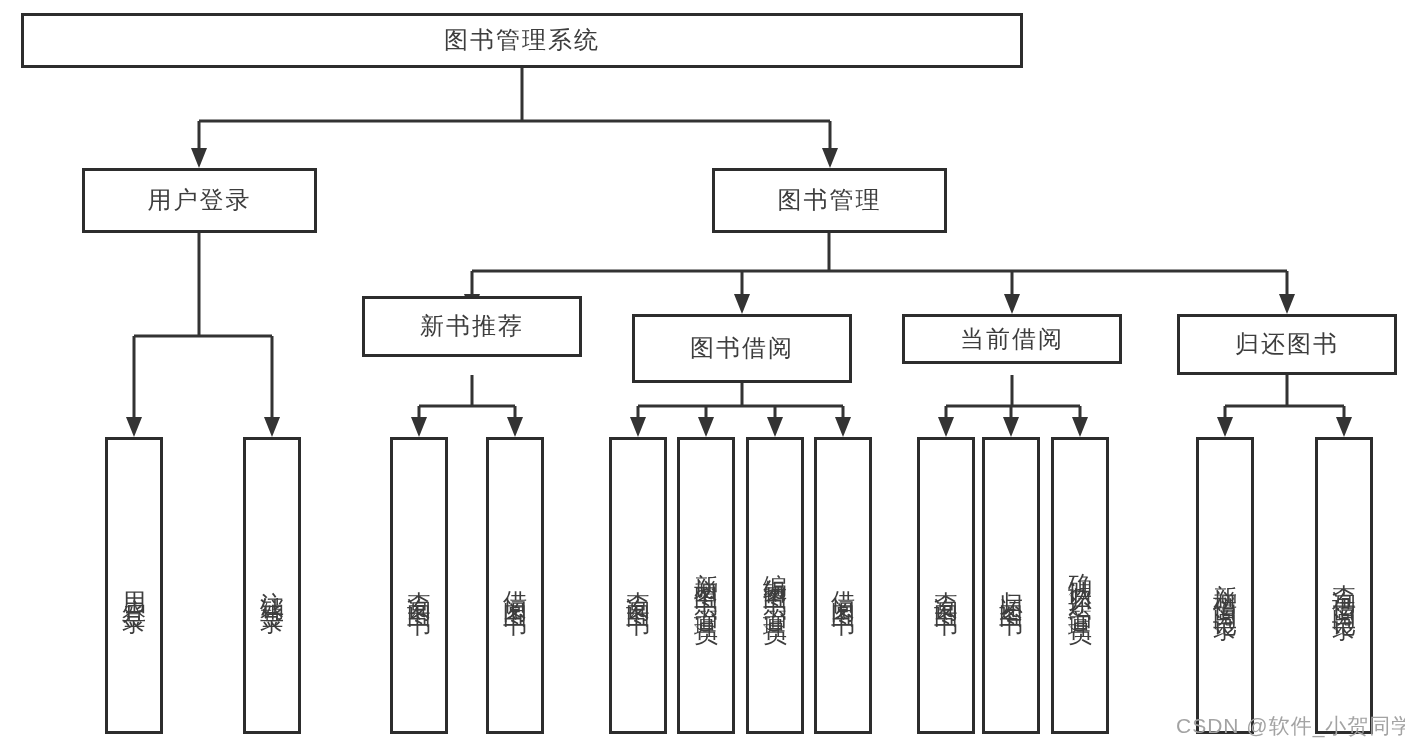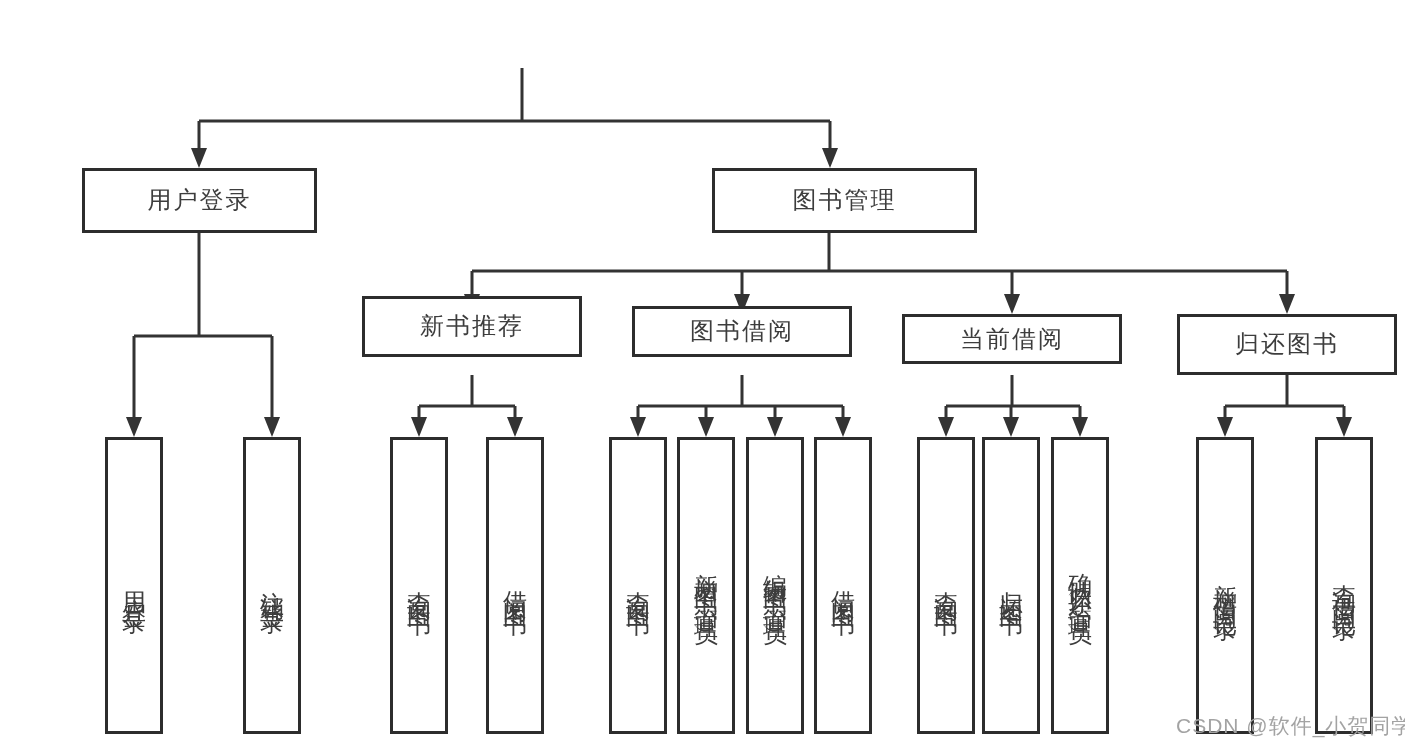--- a/index.html
+++ b/index.html
@@ -55,26 +55,27 @@
       <polygon points="767,417 783,417 775,437"></polygon>
       <polygon points="835,417 851,417 843,437"></polygon>
       <polygon points="938,417 954,417 946,437"></polygon>
       <polygon points="1003,417 1019,417 1011,437"></polygon>
       <polygon points="1072,417 1088,417 1080,437"></polygon>
       <polygon points="1217,417 1233,417 1225,437"></polygon>
       <polygon points="1336,417 1352,417 1344,437"></polygon>
     </g>
   </svg>
 
+  <div class="box" style="left:21px;top:13px;width:1002px;height:55px">图书管理系统</div>
 
   <div class="box" style="left:82px;top:168px;width:235px;height:65px">用户登录</div>
-  <div class="box" style="left:712px;top:168px;width:265px;height:65px">图书管理</div>
+  <div class="box" style="left:712px;top:168px;width:235px;height:65px">图书管理</div>
 
   <div class="box" style="left:362px;top:296px;width:220px;height:61px">新书推荐</div>
-  <div class="box" style="left:632px;top:306px;width:220px;height:51px">图书借阅</div>
+  <div class="box" style="left:632px;top:314px;width:220px;height:69px">图书借阅</div>
   <div class="box" style="left:902px;top:314px;width:220px;height:50px">当前借阅</div>
   <div class="box" style="left:1177px;top:314px;width:220px;height:61px">归还图书</div>
 
   <div class="box v" style="left:105px;top:437px;width:58px;height:297px">用户登录</div>
   <div class="box v" style="left:243px;top:437px;width:58px;height:297px">注销登录</div>
 
   <div class="box v" style="left:390px;top:437px;width:58px;height:297px">查询图书</div>
   <div class="box v" style="left:486px;top:437px;width:58px;height:297px">借阅图书</div>
 
   <div class="box v" style="left:609px;top:437px;width:58px;height:297px">查询图书</div>

